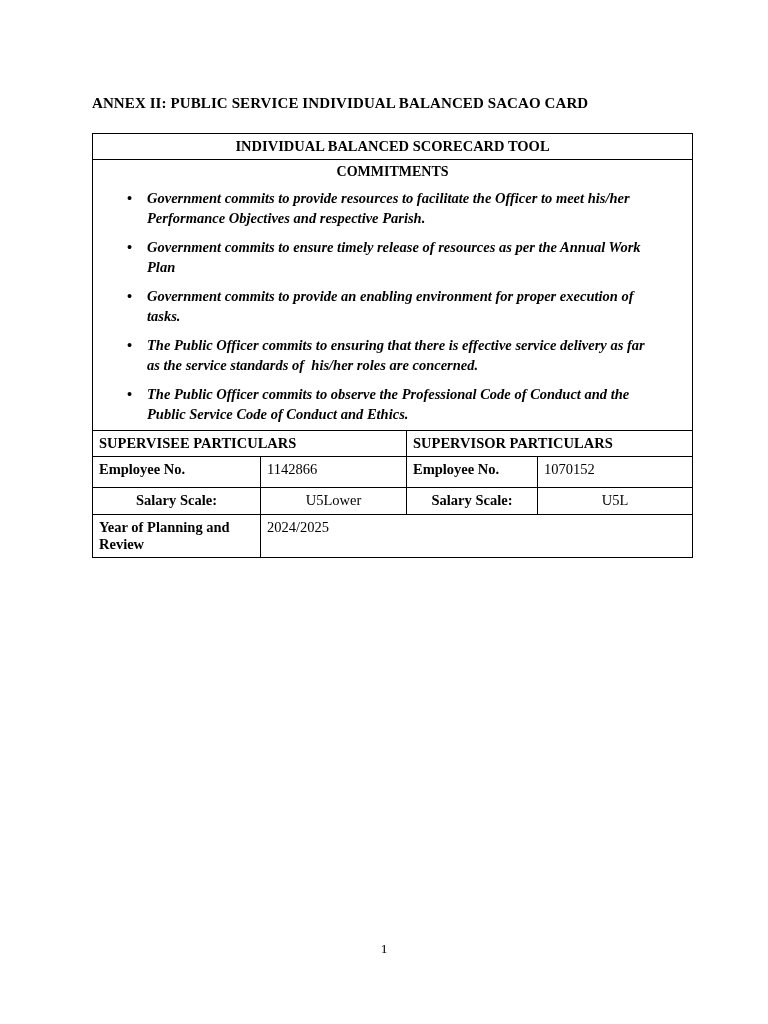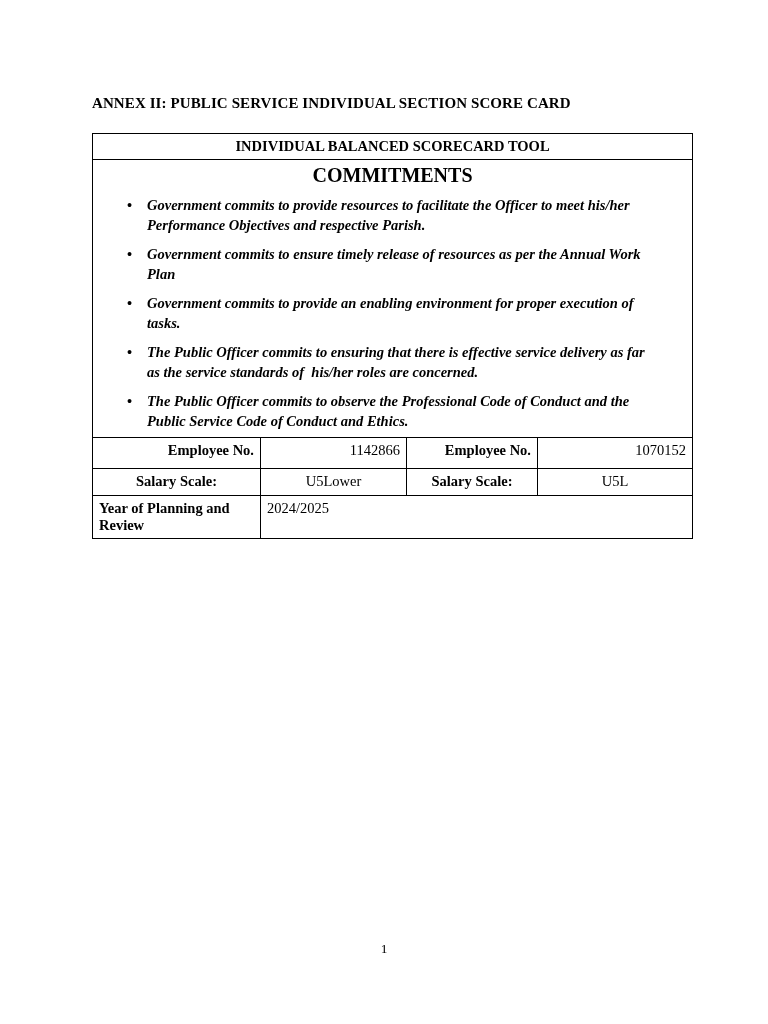--- a/index.html
+++ b/index.html
@@ -41,21 +41,21 @@
   td.tool-head {
     text-align: center;
     font-weight: bold;
     font-size: 15px;
     padding: 2px 6px 3px 6px;
   }
   td.commitments-cell { padding: 4px 8px 8px 8px; }
   .commitments-heading {
     text-align: center;
     font-weight: bold;
-    font-size: 20px;
+    font-size: 14px;
     margin: 0 0 9px 0;
   }
   ul.commitments-list {
     list-style: none;
     margin: 0;
     padding: 0 30px 0 26px;
   }
   ul.commitments-list li {
     position: relative;
     padding-left: 22px;
@@ -73,21 +73,21 @@
     font-style: normal;
   }
   td.section-head, td.sub-head {
     font-weight: bold;
     font-size: 15px;
     padding: 3px 6px 4px 5px;
   }
   td.lbl { font-weight: bold; }
   td.val-bold { font-weight: normal; }
   td.val-large { font-size: 17px; padding-top: 5px; }
-  tr.row-employee td { height: 22px; text-align: right; }
+  tr.row-employee td { height: 22px; }
   tr.row-name td { height: 17px; }
   tr.row-job td { height: 46px; }
   tr.row-salary td { height: 18px; text-align: center; }
   tr.row-year td { height: 32px; }
   .job-line { margin: 0; }
   .job-line + .job-line { margin-top: 9px; }
   .page-number {
     position: absolute;
     left: 0;
     right: 0;
@@ -95,21 +95,21 @@
     text-align: center;
     font-size: 13.5px;
   }
 </style>
 </head>
 <body>
 
 <div class="page">
   <div class="content">
 
-    <h1 class="doc-title">ANNEX II: PUBLIC SERVICE INDIVIDUAL SECTION SCORE CARD</h1>
+    <h1 class="doc-title">ANNEX II: PUBLIC SERVICE INDIVIDUAL BALANCED SACAO CARD</h1>
 
     <table class="scorecard">
       <colgroup>
         <col style="width:168px">
         <col style="width:146px">
         <col style="width:131px">
         <col style="width:155px">
       </colgroup>
 
       <tbody>
@@ -139,20 +139,24 @@
             </li>
             <li>
               <span class="bullet-dot">•</span>
               <span>The Public Officer commits to observe the Professional Code of Conduct and the Public Service Code of Conduct and Ethics.</span>
             </li>
           </ul>
         </td>
       </tr>
 
 
+      <tr>
+        <td colspan="2" class="sub-head">SUPERVISEE PARTICULARS</td>
+        <td colspan="2" class="sub-head">SUPERVISOR PARTICULARS</td>
+      </tr>
 
       <tr class="row-employee">
         <td class="lbl">Employee No.</td>
         <td class="val-bold">1142866</td>
         <td class="lbl">Employee No.</td>
         <td class="val-large">1070152</td>
       </tr>
 
 
 

